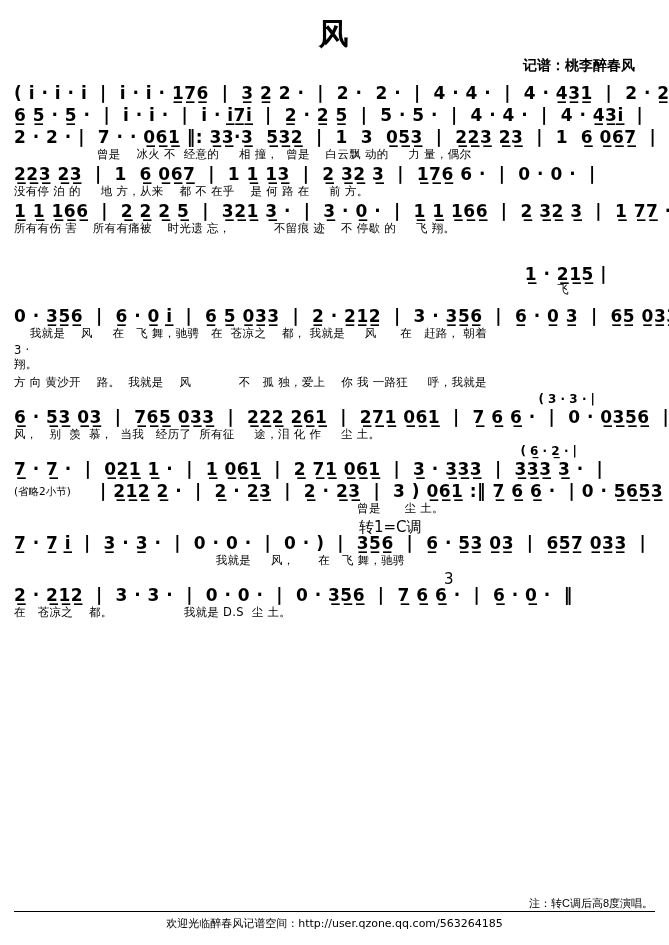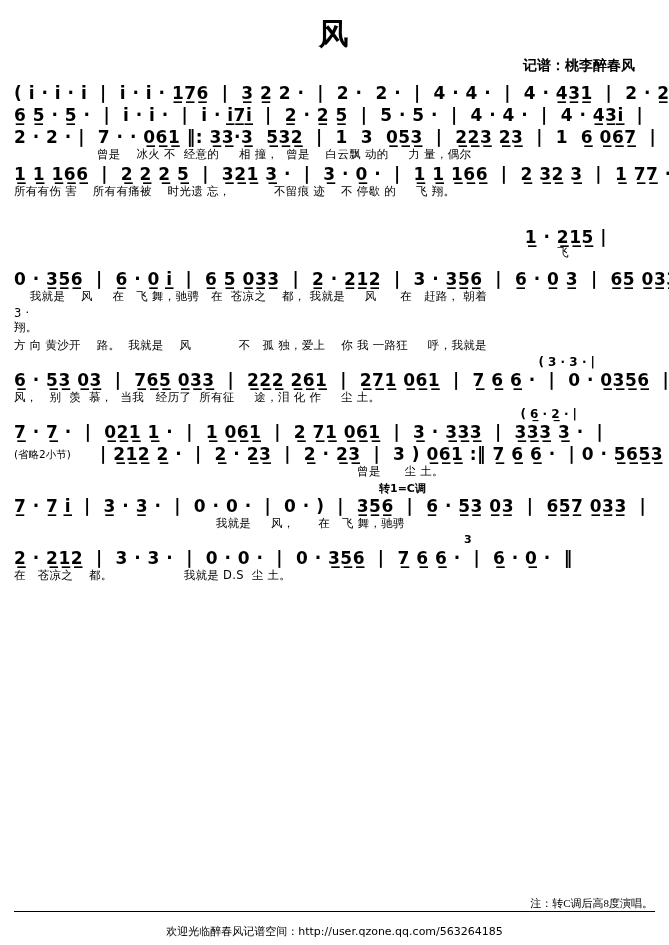--- a/index.html
+++ b/index.html
@@ -108,36 +108,35 @@
   
   .footer {
     position: absolute;
     left: 0;
     right: 0;
     bottom: 6px;
     text-align: center;
     font-size: 11px;
     font-family: "DejaVu Sans", sans-serif;
     border-top: 1px solid #000;
-    padding-top: 12px;
-    margin: 0 14px;
+    padding-top: 4px;
+    margin: 8px 14px;
   }
   .note-side {
     position: absolute;
     right: 16px;
     bottom: 34px;
     font-size: 11px;
-    font-family: Liberation Serif, serif;
+    font-family: Liberation Sans, sans-serif;
   }
   .inline-mark {
     position: absolute;
     font-family: "DejaVu Sans", sans-serif;
-    font-size: 11px;
-    font-weight: bold;
-    margin-left: 20px;
+    font-size: 15px;
+    font-weight: normal;
   }
   .para-left {
     position:absolute;
     left:0;
     font-family:"DejaVu Sans", sans-serif;
     font-size:10.5px;
   }
 </style>
 </head>
 <body>
@@ -159,20 +158,24 @@
     <div class="line">
       <div class="notes">6̲ 5̲ · 5̲ ·  |  i · i ·  |  i · i̲7̲i̲  |  2̲ · 2̲ 5̲  |  5 · 5 ·  |  4 · 4 ·  |  4 · 4̲3̲i̲  |</div>
     </div>
 
     <div class="line">
       <div class="notes">2 · 2 · |  7 · · 0̲6̲1̲ ‖: 3̲3̲·3̲  5̲3̲2̲  |  1  3  0̲5̲3̲  |  2̲2̲3̲ 2̲3̲  |  1  6̲ 0̲6̲7̲  |</div>
       <div class="lyrics">                     曾是    冰火 不  经意的     相 撞，  曾是    白云飘 动的     力 量，偶尔</div>
     </div>
 
 
+    <div class="line">
+      <div class="notes">2̲2̲3̲ 2̲3̲  |  1  6̲ 0̲6̲7̲  |  1 1̲ 1̲3̲  |  2̲ 3̲2̲ 3̲  |  1̲7̲6̲ 6 ·  |  0 · 0 ·  |</div>
+      <div class="lyrics">没有停 泊 的     地 方，从来    都 不 在乎    是 何 路 在     前 方。</div>
+    </div>
 
     <div class="line">
       <div class="notes">1̲ 1̲ 1̲6̲6̲  |  2̲ 2̲ 2̲ 5̲  |  3̲2̲1̲ 3̲ ·  |  3̲ · 0̲ ·  |  1̲ 1̲ 1̲6̲6̲  |  2̲ 3̲2̲ 3̲  |  1̲ 7̲7̲ ·  |</div>
       <div class="lyrics">所有有伤 害    所有有痛被    时光遗 忘，           不留痕 迹    不 停歇 的     飞 翔。</div>
     </div>
 
     <div class="line" style="height:34px;margin-top:28px;">
       <div class="notes" style="position:absolute;right:48px;top:0;">1̲ · 2̲1̲5̲ |</div>
       <div class="lyrics" style="position:absolute;right:86px;top:18px;">飞</div>
     </div>

